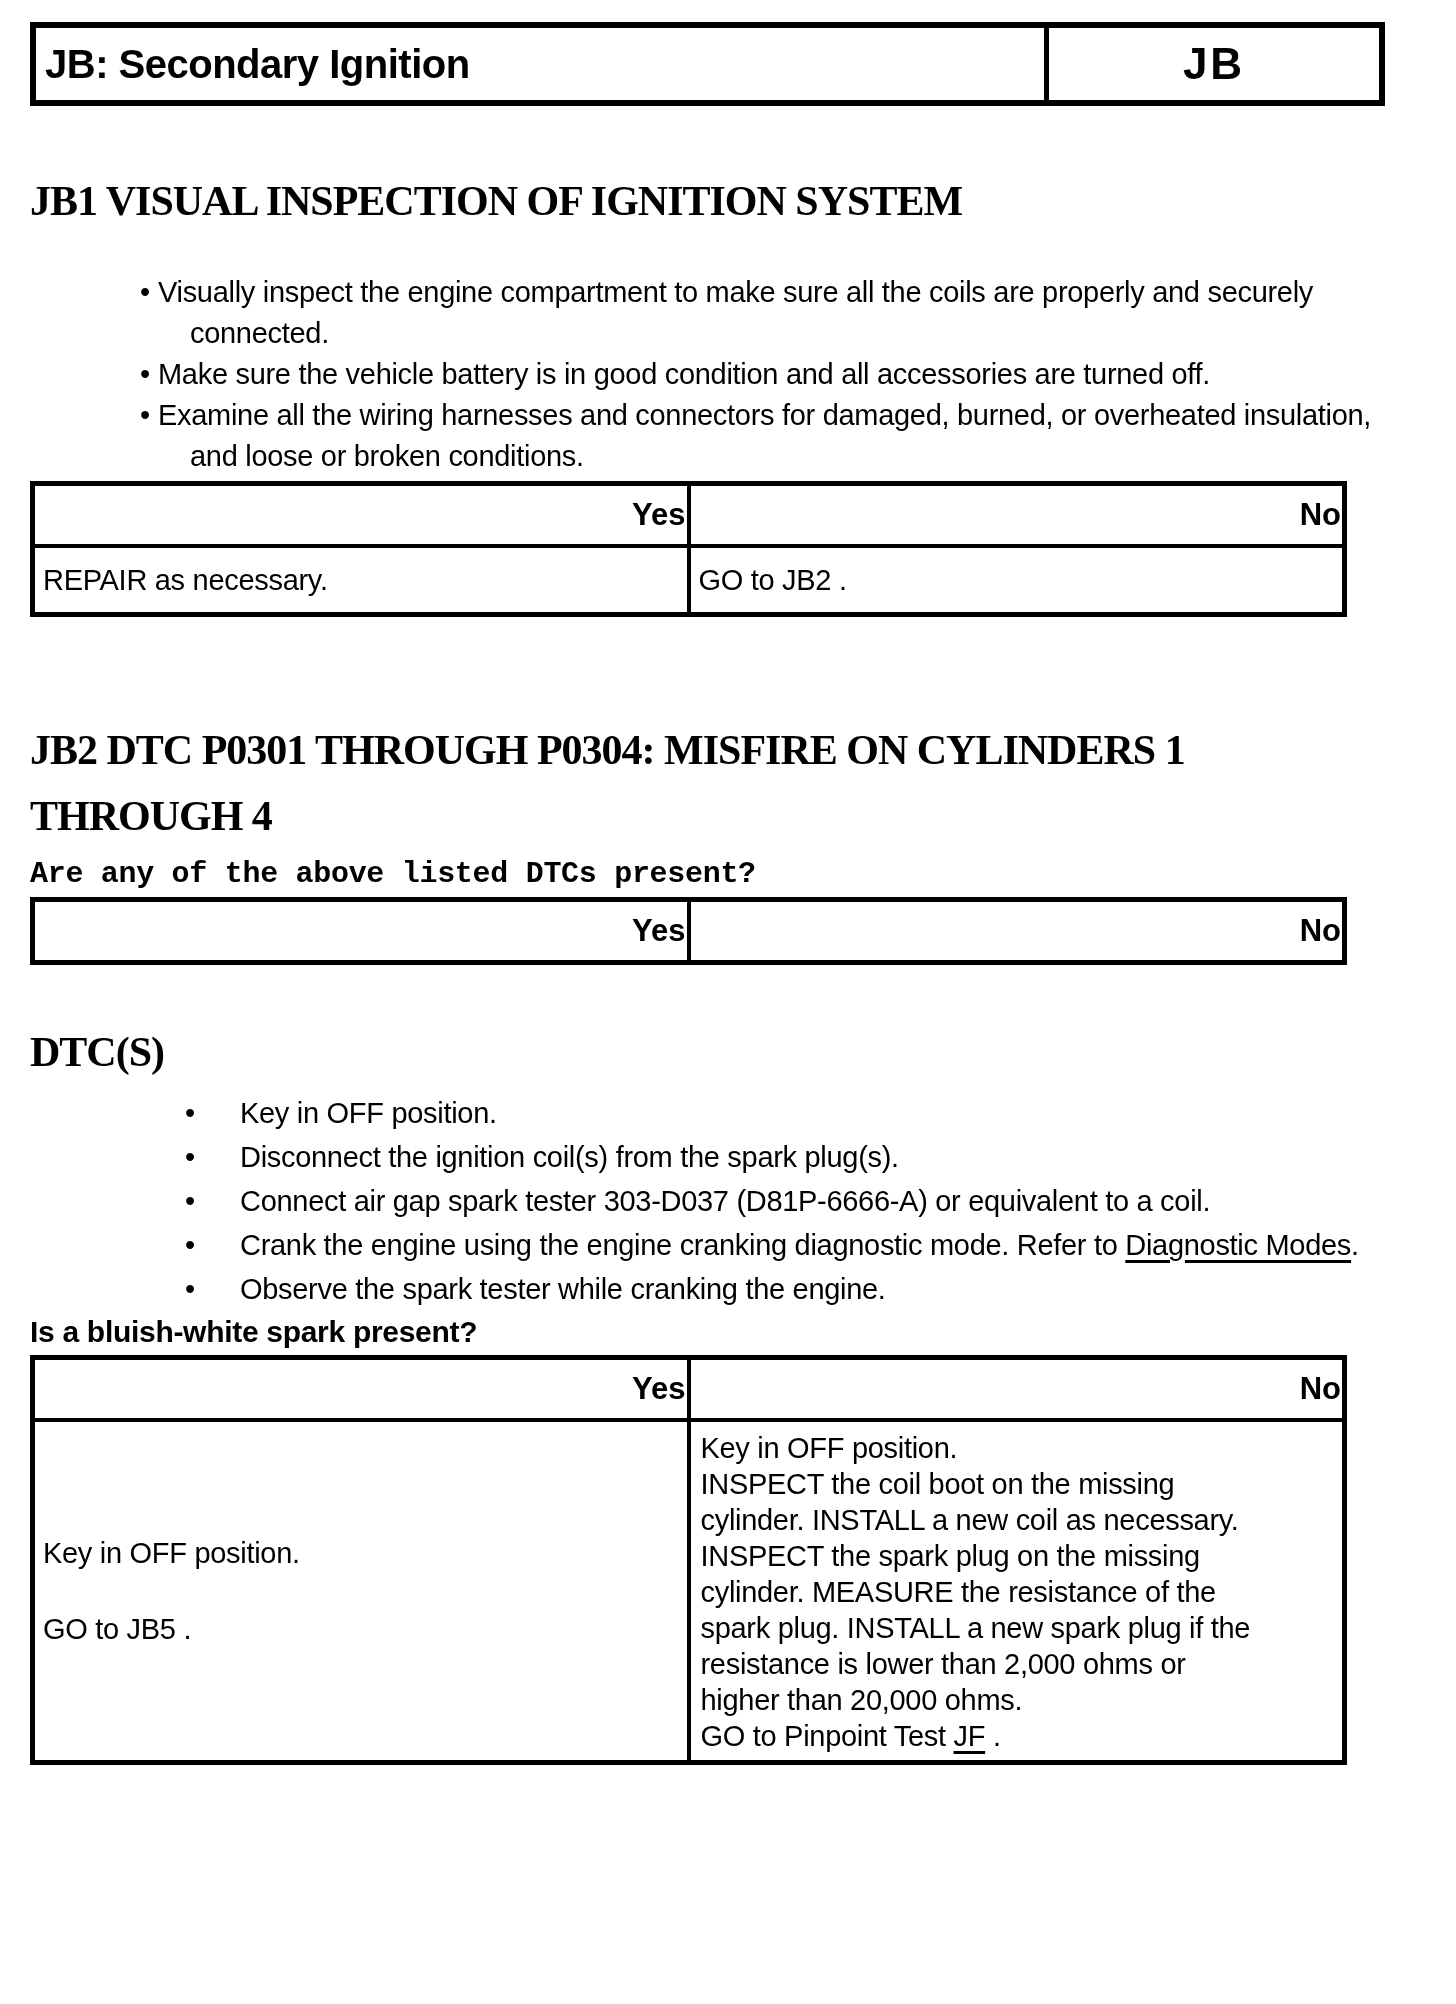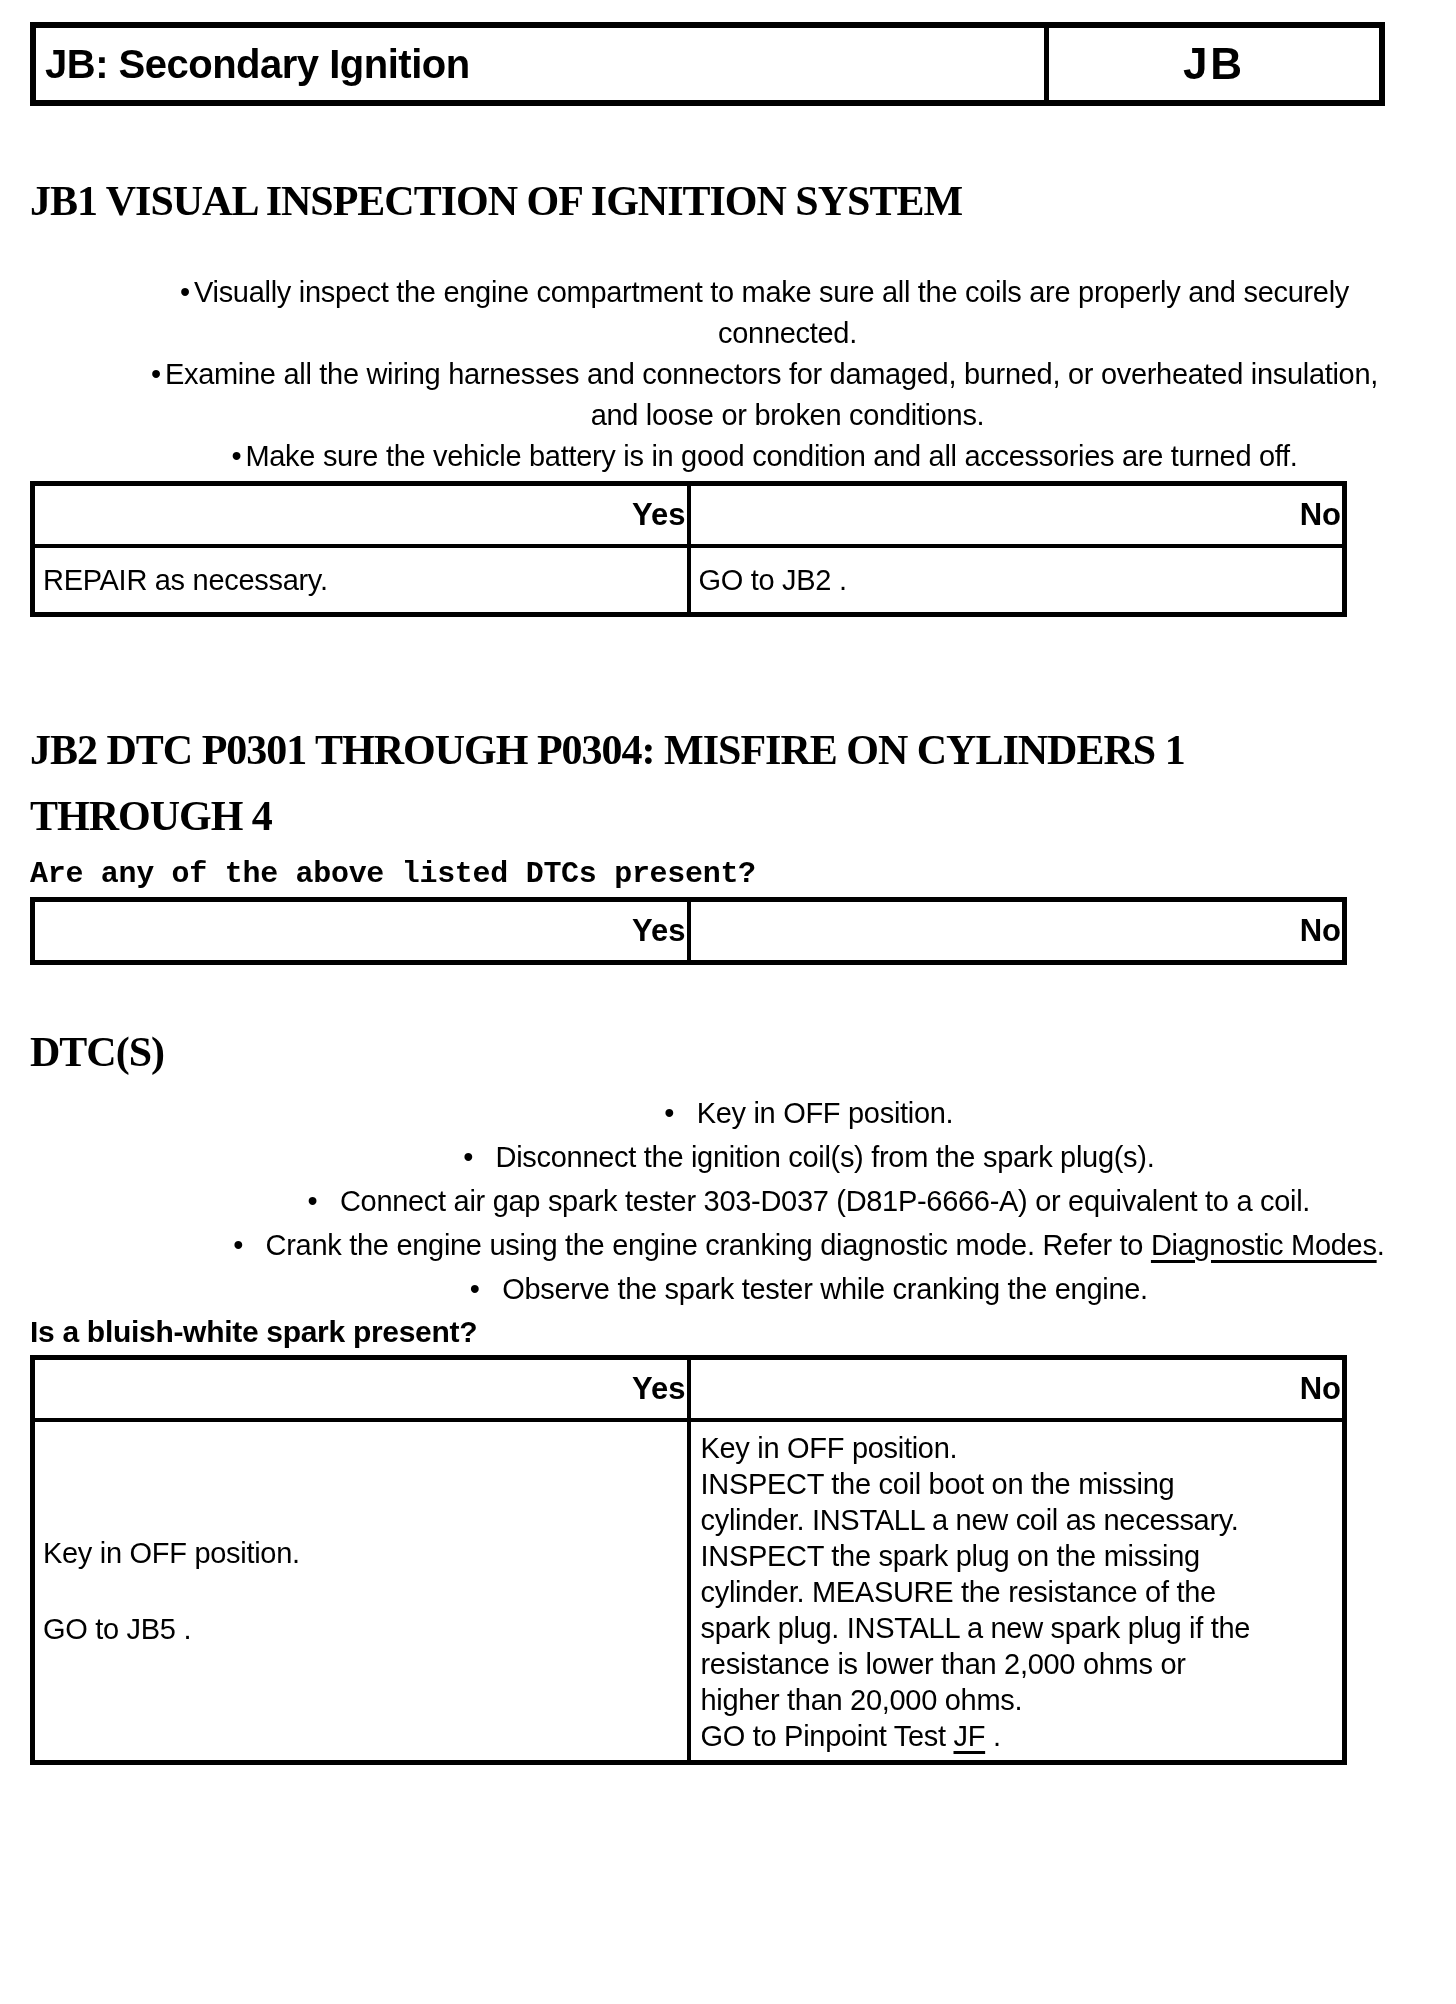--- a/index.html
+++ b/index.html
@@ -41,21 +41,21 @@
     font-weight:bold;
     font-size:42px;
     line-height:66px;
     letter-spacing:-1px;
   }
   .shead.one{line-height:50px;}
   #jb1-h{margin-top:70px;}
   #jb2-h{margin-top:100px;}
   #jb3-h{margin-top:54px;}
   
-  ul{list-style:none;margin:0;padding:0;text-align:center;}
+  ul{list-style:none;margin:0;padding:0;}
   .blist1{margin-top:46px;}
   .blist1 li{
     margin-left:190px;
     max-width:1195px;
     text-indent:-50px;
     font-size:29px;line-height:41px;
     letter-spacing:-0.3px;
   }
   .blist1 li::before{
     content:"\2022";
@@ -127,22 +127,22 @@
 
   <div class="hdrbox">
     <div class="hdr-title">JB: Secondary Ignition</div>
     <div class="hdr-code">JB</div>
   </div>
 
   <h2 id="jb1-h" class="shead one">JB1 VISUAL INSPECTION OF IGNITION SYSTEM</h2>
 
   <ul id="jb1-ul" class="blist1">
     <li>Visually inspect the engine compartment to make sure all the coils are properly and securely connected.</li>
+    <li>Make sure the vehicle battery is in good condition and all accessories are turned off.</li>
     <li>Examine all the wiring harnesses and connectors for damaged, burned, or overheated insulation, and loose or broken conditions.</li>
-    <li>Make sure the vehicle battery is in good condition and all accessories are turned off.</li>
   </ul>
 
 
   <table id="t1" class="dt">
     <tbody>
       <tr>
         <th>Yes</th>
         <th>No</th>
       </tr>
       <tr>

